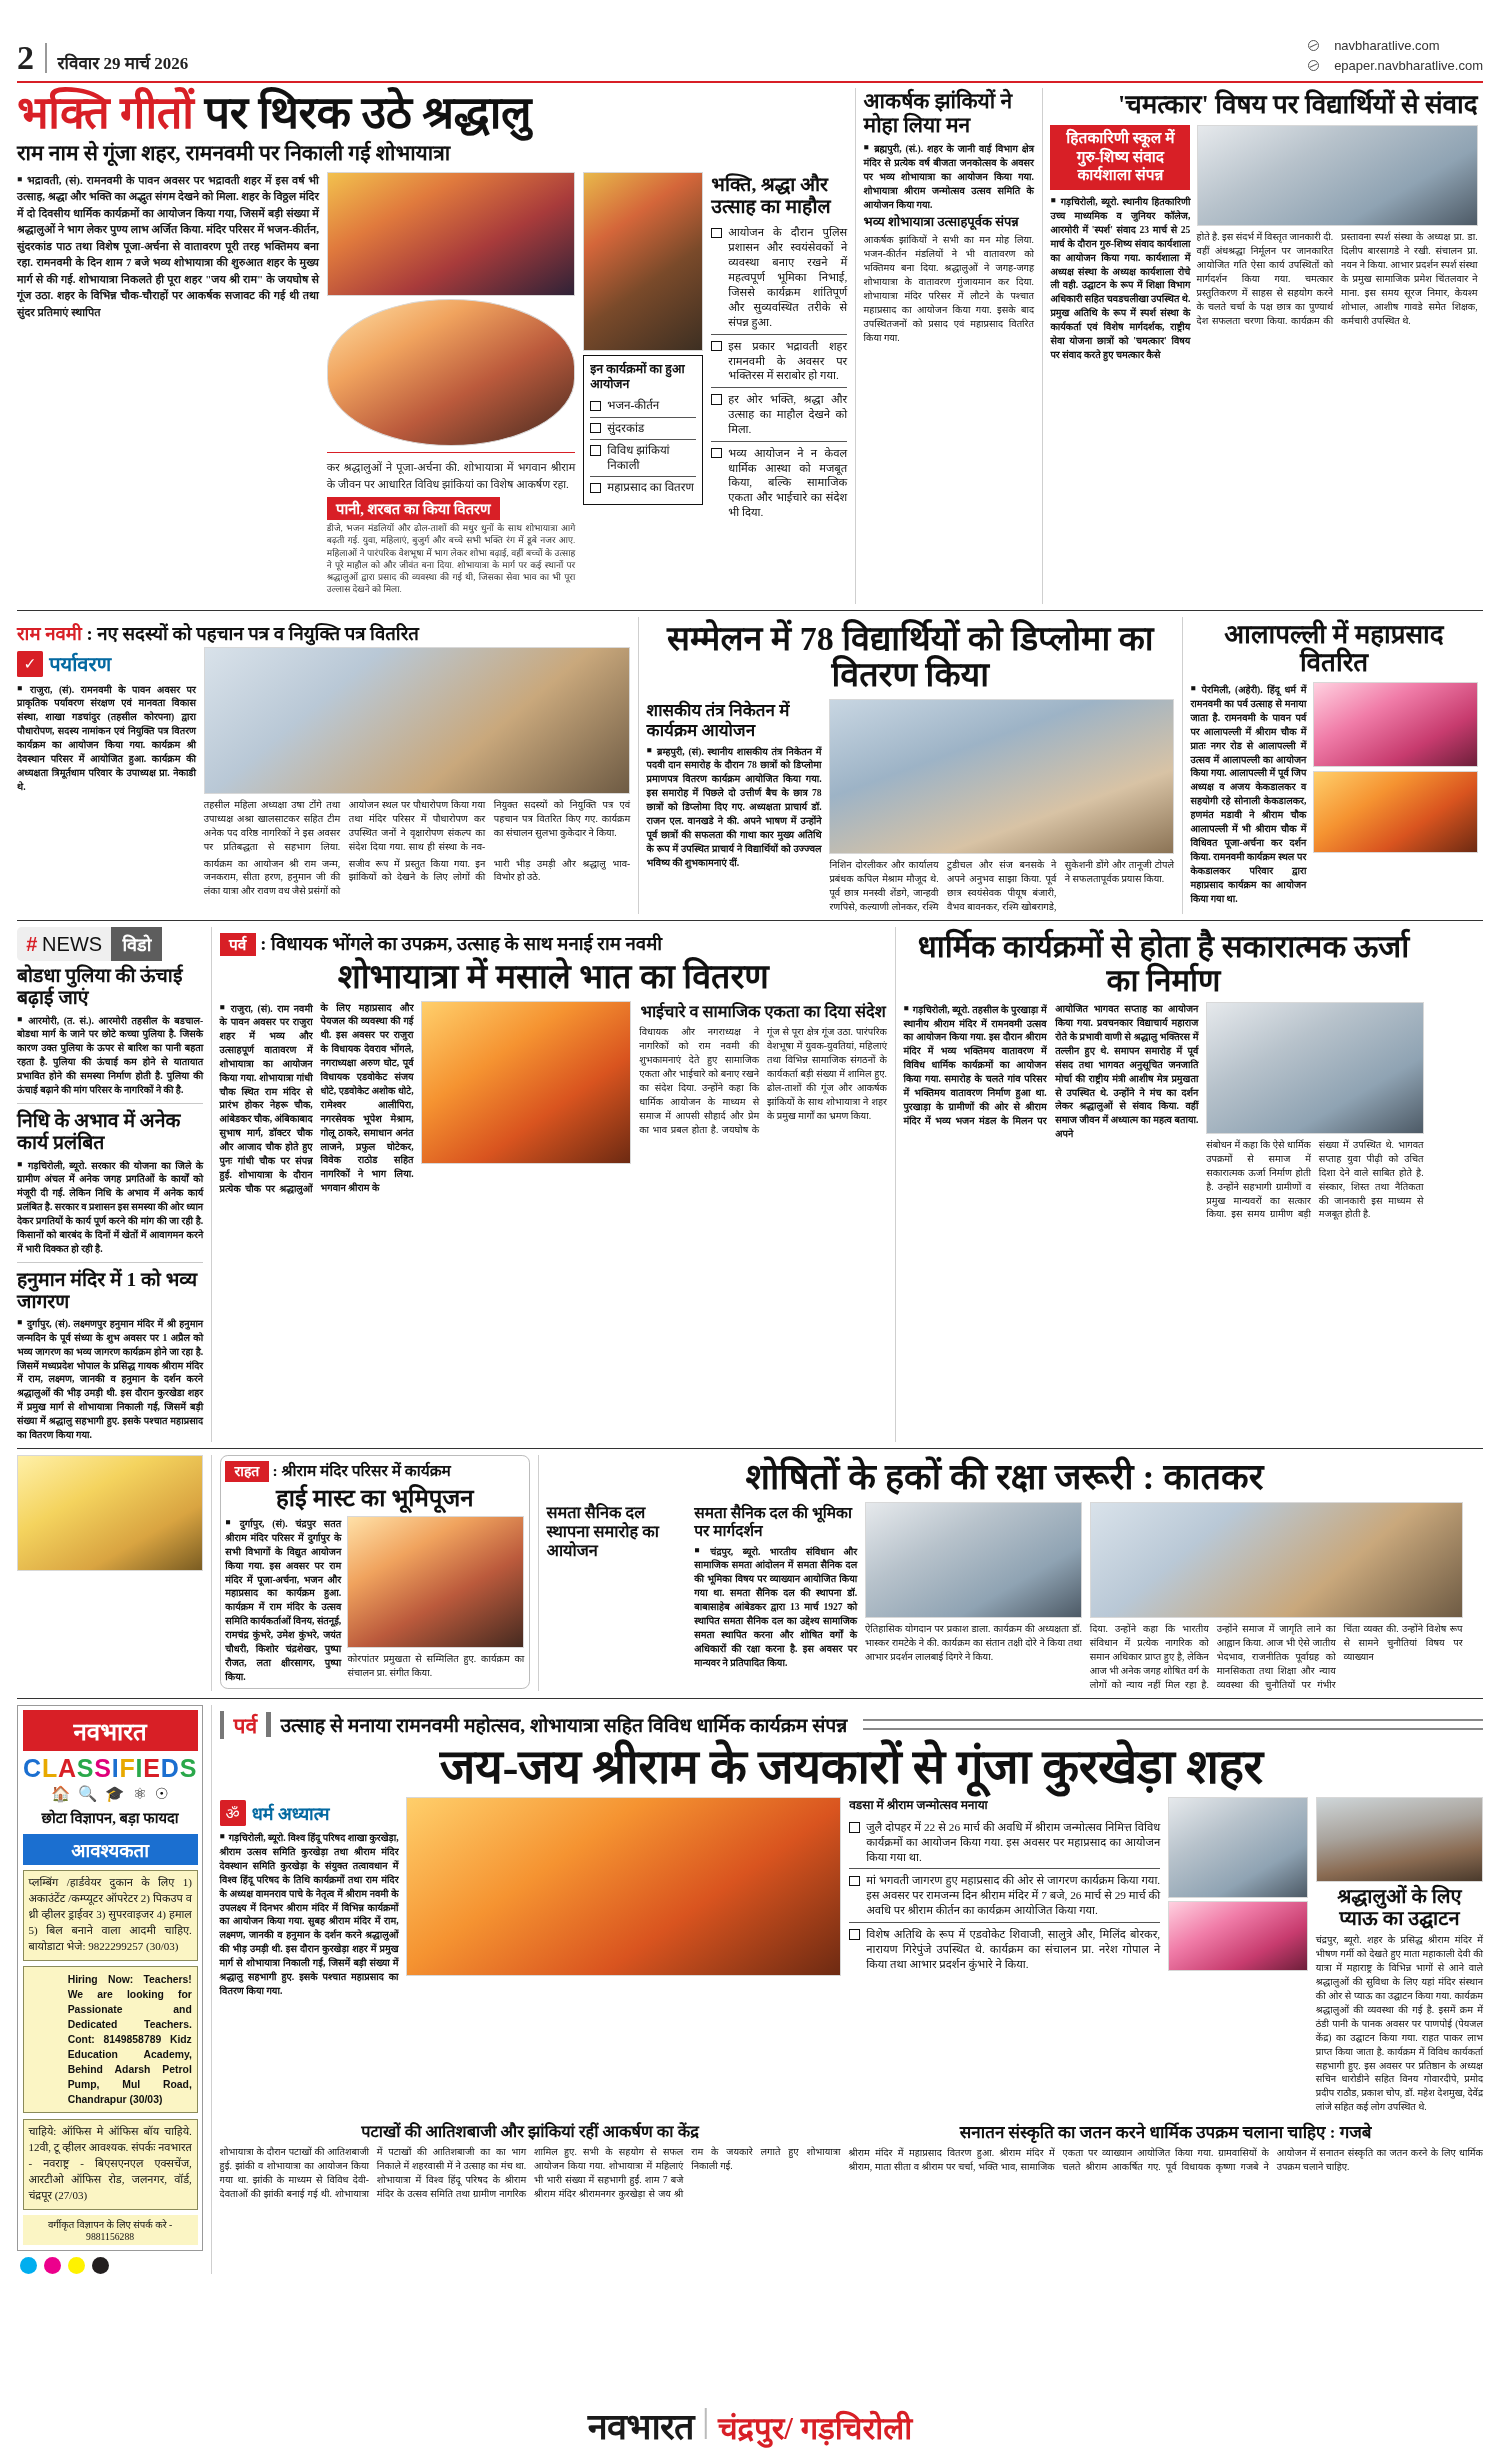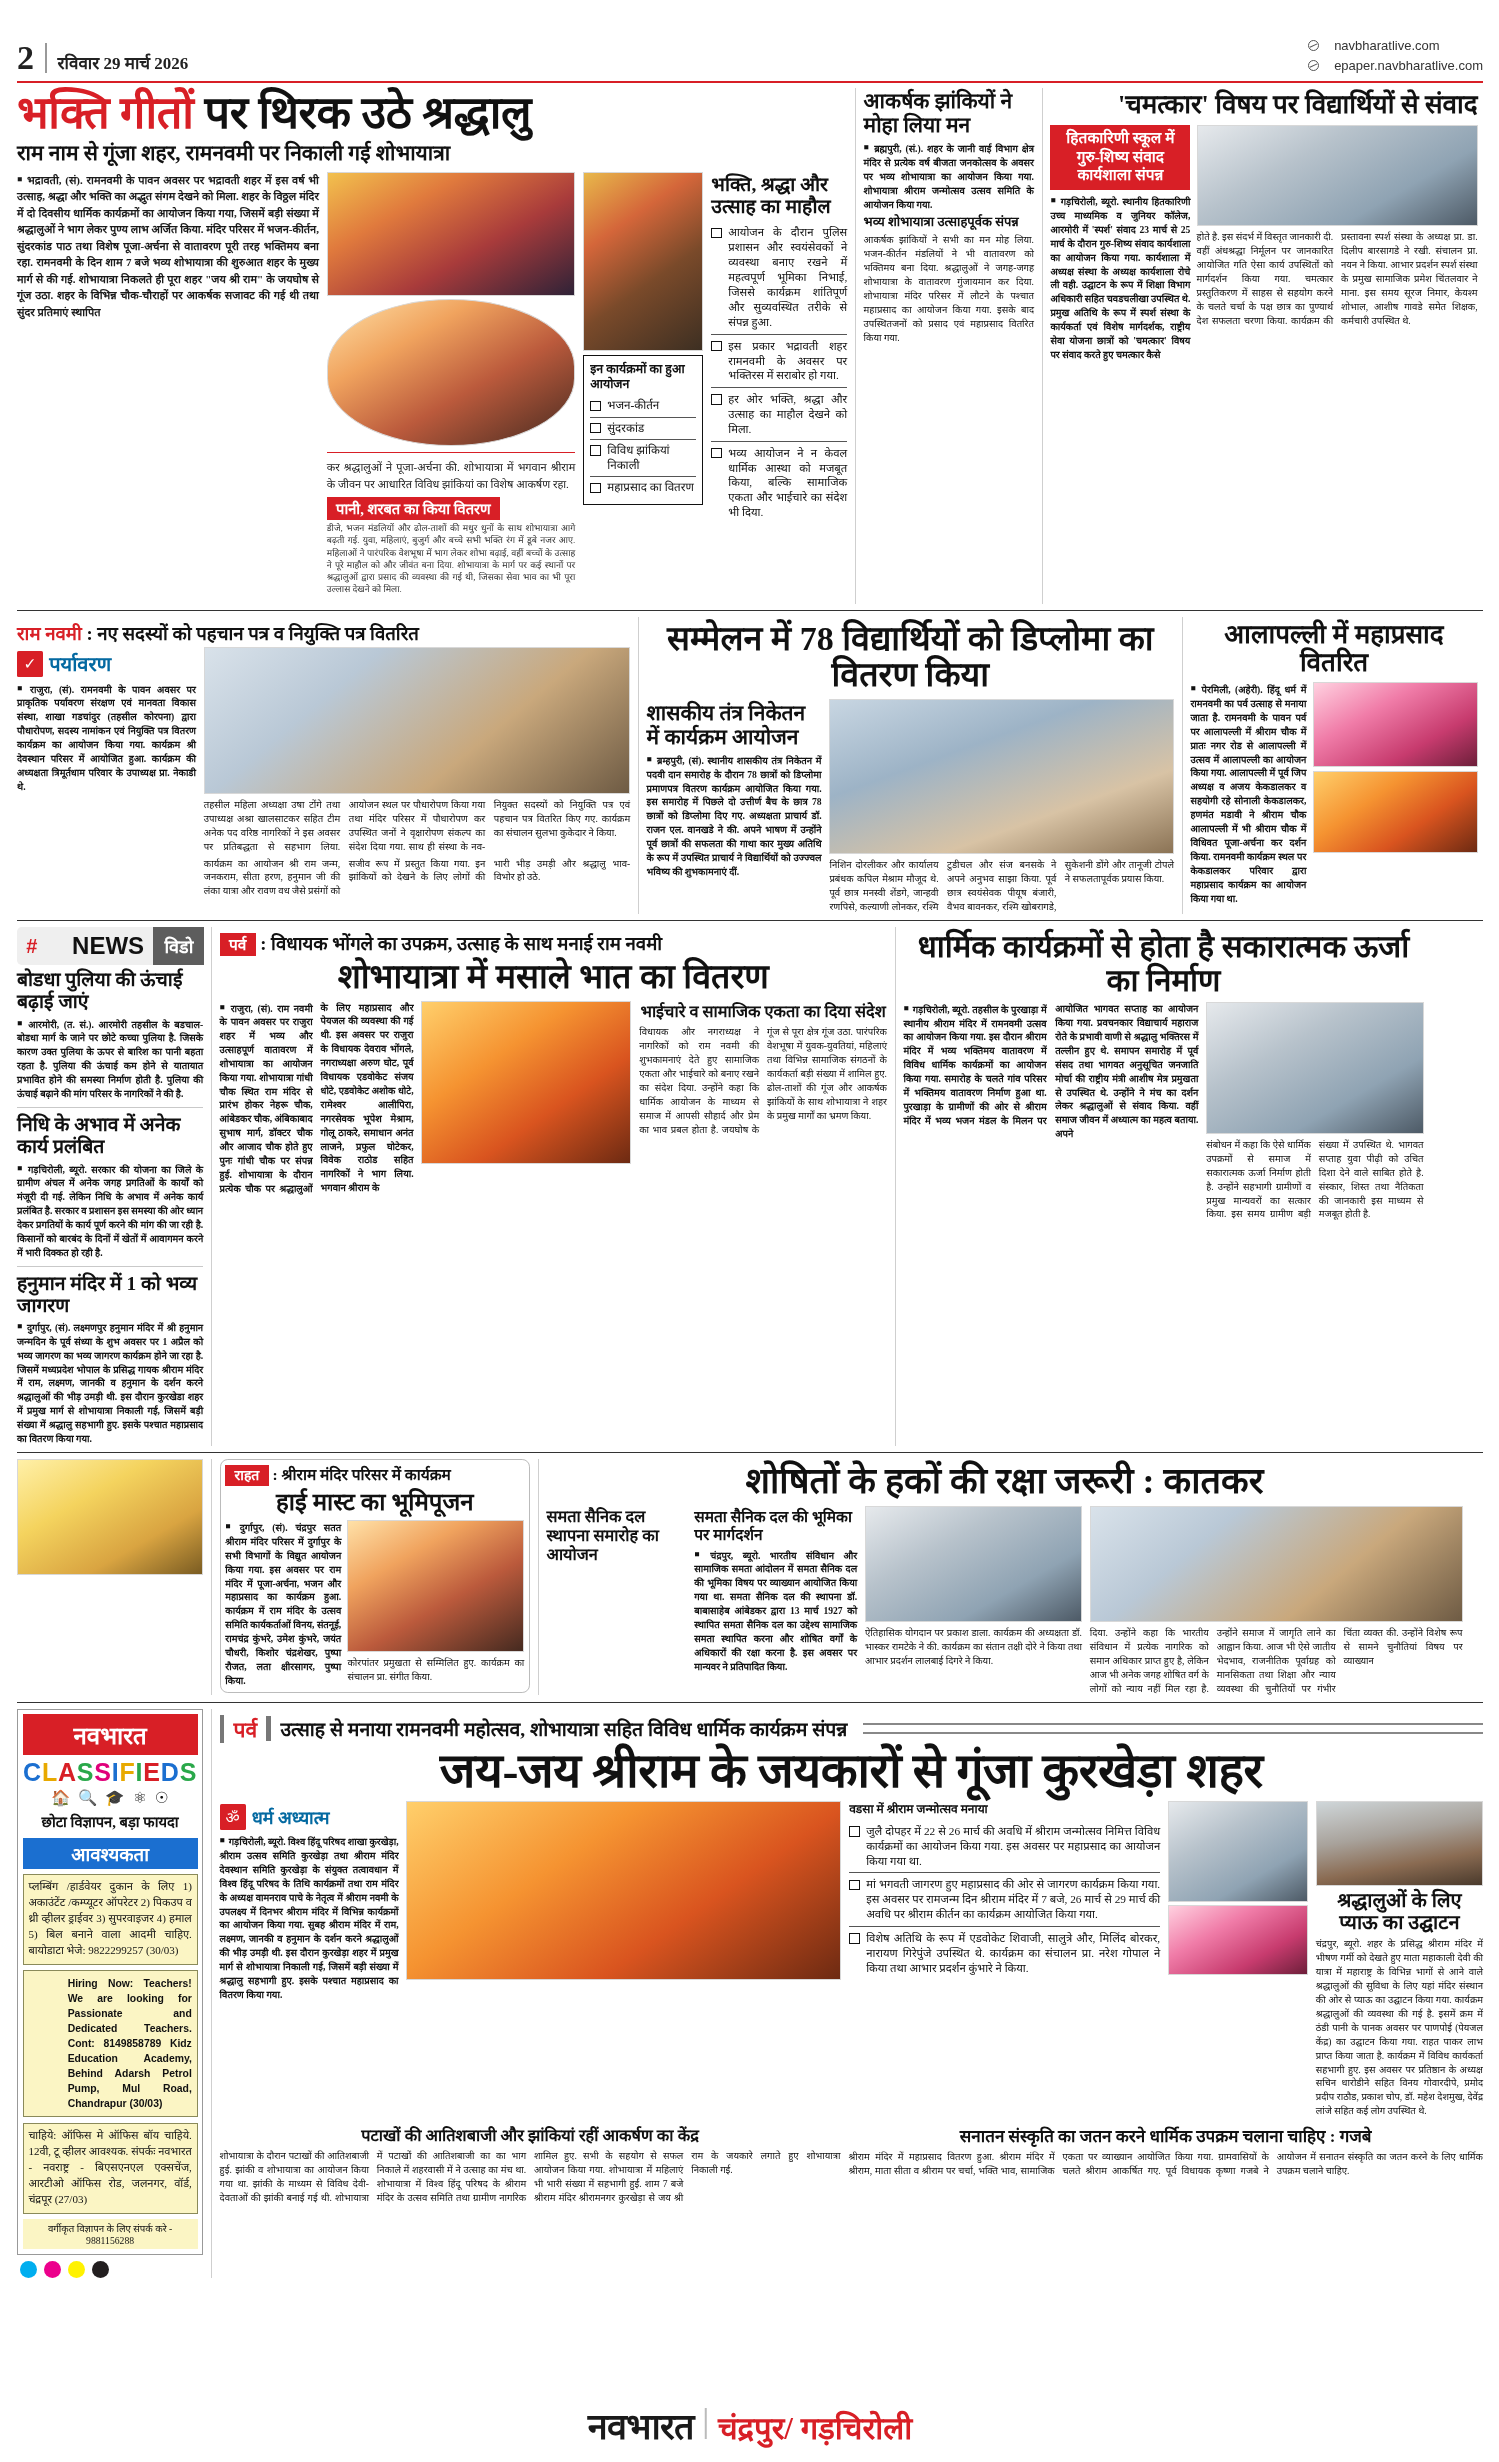--- a/index.html
+++ b/index.html
@@ -70,21 +70,21 @@
   .tag-red { display:inline-block; background:#d81f26; color:#fff; font-weight:800; font-size:17px; padding:1.6px 9.3px; }
   .parv-bar { display:flex; align-items:center; gap:9.3px; margin:6.2px 0 3.1px; }
   .parv-bar .vb { width:4.7px; height:28px; background:#777; }
   .parv-bar .pv { color:#d81f26; font-weight:900; font-size:21px; }
   .parv-bar .pt { font-size:19.4px; font-weight:700; }
   .parv-lines { flex:1; height:11px; border-top:2.3px solid #888; border-bottom:2.3px solid #888; margin-left:6.2px; }
 
   .newsvideo { display:flex; align-items:stretch; border-radius:4.7px; overflow:hidden; width:194px; }
   .nv-a { background:#efefef; display:flex; align-items:center; gap:4.7px; padding:4.7px 9.3px; }
   .nv-hash { color:#d81f26; font-weight:900; font-size:20px; font-family:"Liberation Sans", sans-serif; }
-  .nv-news { font-weight:700; font-size:24px; font-family:"Liberation Sans", sans-serif;margin-left:30px; }
+  .nv-news { font-weight:400; font-size:20px; font-family:"Liberation Sans", sans-serif; }
   .nv-b { background:#5d5d5d; color:#fff; font-weight:800; font-size:18px; padding:4.7px 11px; display:flex; align-items:center;}
 
   .env-badge { display:flex; align-items:center; gap:6.2px; margin:3.1px 0 4.7px;}
   .env-ico { width:26px; height:26px; background:#d81f26; display:flex; align-items:center; justify-content:center; color:#fff; font-size:15.5px; border-radius:1.6px;}
   .env-txt { font-size:20px; font-weight:800; color:#0369a1; }
 
   .redbox-title { background:#d81f26; color:#fff; font-weight:800; font-size:15.5px; line-height:1.2; padding:4.7px 6.2px; text-align:center;}
   .sidebox { border:0.8px solid #bbb; padding:4.7px; }
 
   .hr-thin { border-top:0.8px solid #c9c9c9; margin:6.2px 0; }
@@ -250,21 +250,21 @@
         </div>
       </div>
     </div>
 
     <div class="vline"></div>
 
     <div class="col" style="width:543px;">
       <div class="hl-lg" style="text-align:center;">सम्मेलन में 78 विद्यार्थियों को डिप्लोमा का वितरण किया</div>
       <div style="display:flex; gap:7.8px;">
         <div style="width:175px;">
-          <div class="hl-xs" style="font-size:21px;">शासकीय तंत्र निकेतन में कार्यक्रम आयोजन</div>
+          <div class="hl-xs" style="font-size:17px;">शासकीय तंत्र निकेतन में कार्यक्रम आयोजन</div>
           <p class="tiny dateline" style="margin:3.9px 0 0;">ब्रम्हपुरी, (सं). स्थानीय शासकीय तंत्र निकेतन में पदवी दान समारोह के दौरान 78 छात्रों को डिप्लोमा प्रमाणपत्र वितरण कार्यक्रम आयोजित किया गया. इस समारोह में पिछले दो उत्तीर्ण बैच के छात्र 78 छात्रों को डिप्लोमा दिए गए. अध्यक्षता प्राचार्य डॉ. राजन एल. वानखडे ने की. अपने भाषण में उन्होंने पूर्व छात्रों की सफलता की गाथा कार मुख्य अतिथि के रूप में उपस्थित प्राचार्य ने विद्यार्थियों को उज्ज्वल भविष्य की शुभकामनाएं दीं.</p>
         </div>
         <div style="flex:1;">
           <div class="photo photo-people" style="height:155px;"></div>
           <p class="tiny" style="margin:4.7px 0 0; column-count:3; column-gap:8.5px;">निशिन दोरलीकर और कार्यालय प्रबंधक कपिल मेश्राम मौजूद थे. पूर्व छात्र मनस्वी शेंडगे, जान्हवी रणपिसे, कल्याणी लोनकर, रश्मि टुडीचल और संज बनसके ने अपने अनुभव साझा किया. पूर्व छात्र स्वयंसेवक पीयूष बंजारी, वैभव बावनकर, रश्मि खोबरागडे, सुकेशनी डोंगे और तानूजी टोपले ने सफलतापूर्वक प्रयास किया.</p>
         </div>
       </div>
     </div>
 
     <div class="vline"></div>

